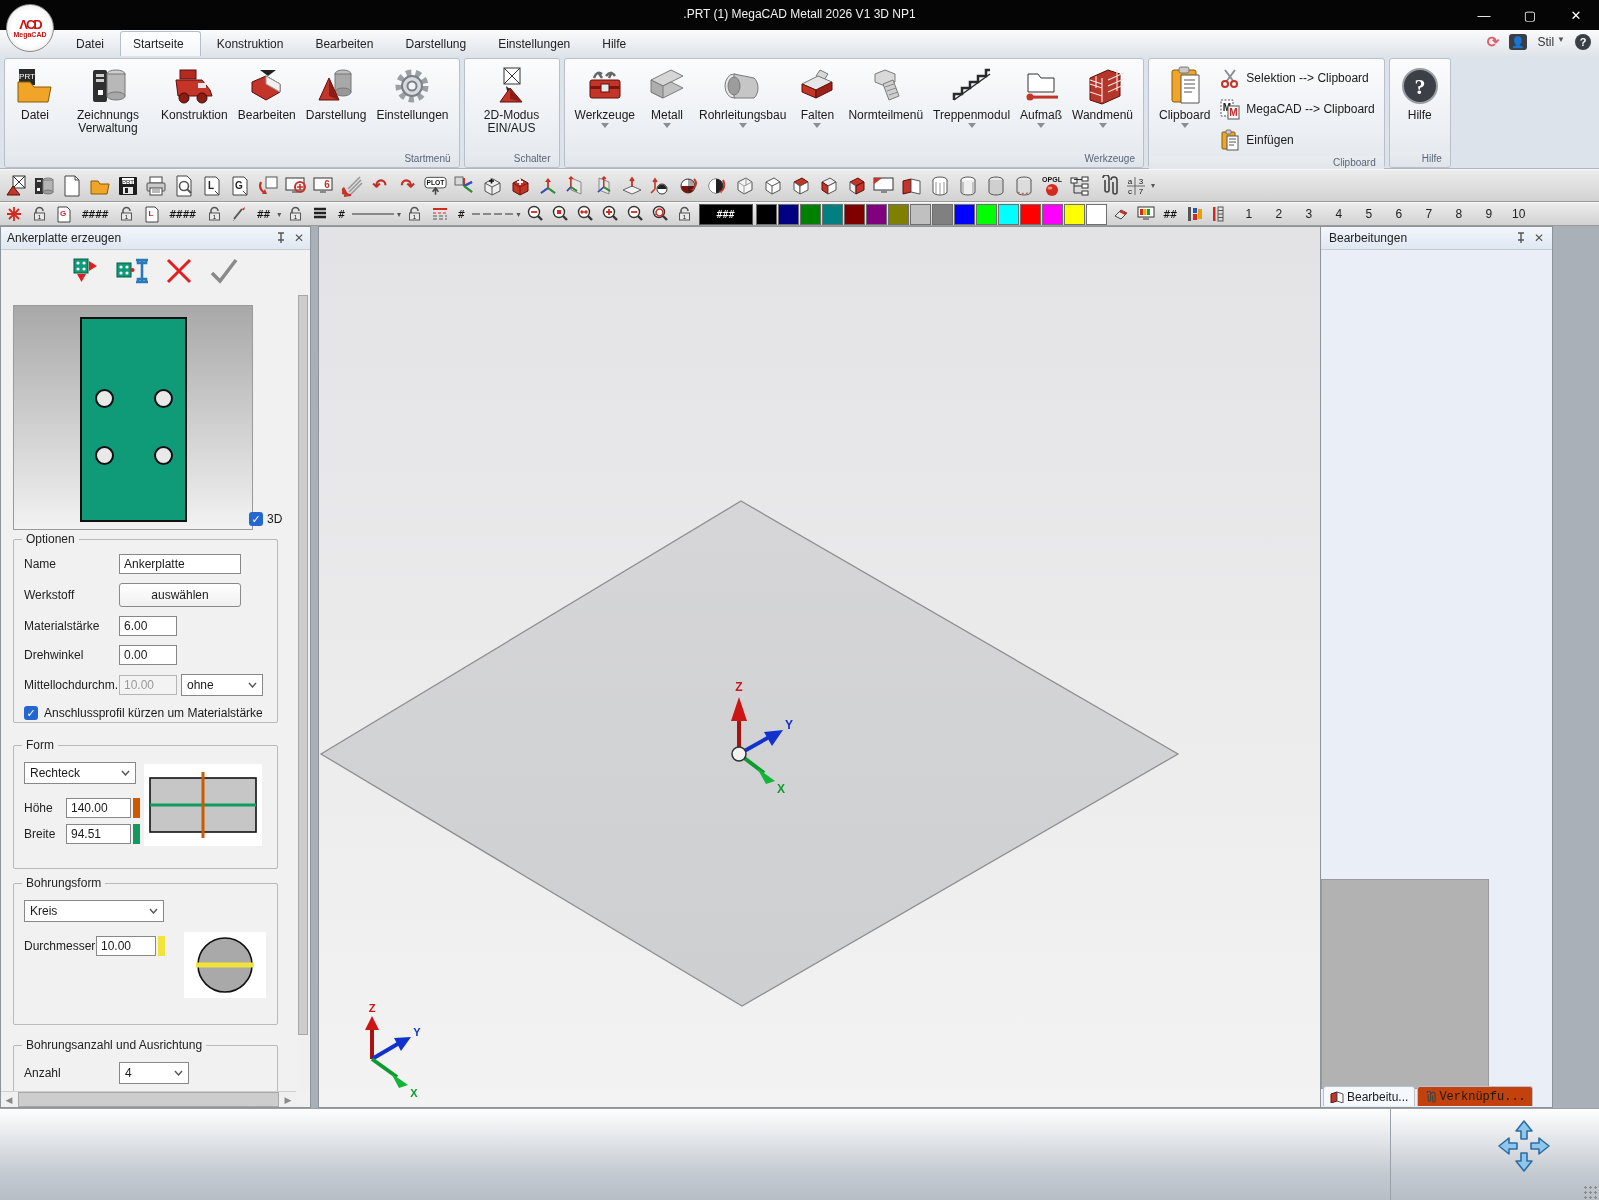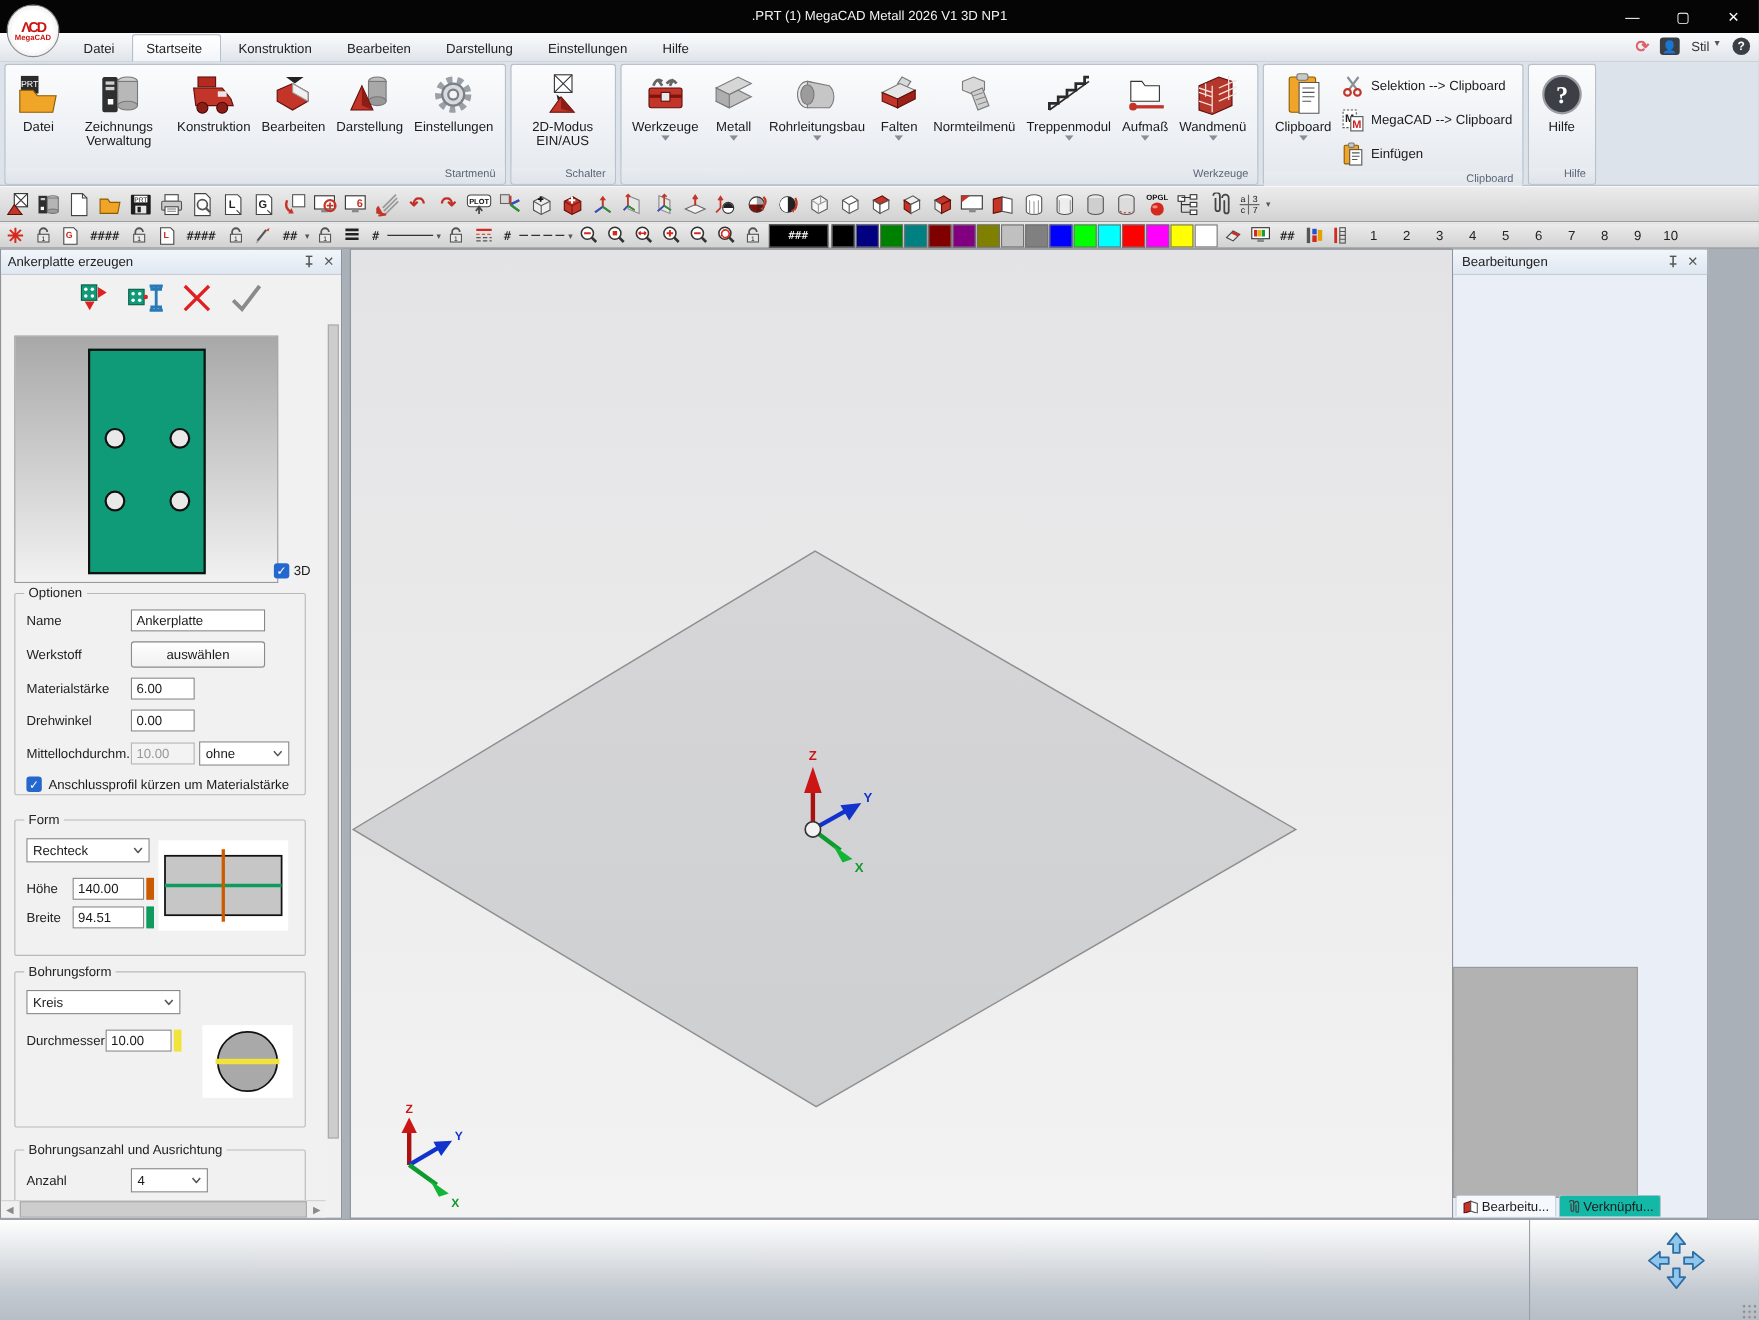--- a/index.html
+++ b/index.html
@@ -82,21 +82,21 @@
   #vp-flag{position:absolute;right:8px;bottom:6px;width:16px;height:14px;background:#ffc80a;border:1px solid #b08800;display:flex;align-items:center;justify-content:center;}
   #vp-flag i{width:4px;height:4px;background:#111;}
 
   
   #rightpanel{left:1320px;top:226px;width:233px;height:882px;background:#e9eef7;border:1px solid #8d939b;box-sizing:border-box;}
   #rp-title{height:22px;background:linear-gradient(#f2f6fb,#dfe7f1);border-bottom:1px solid #c6ccd4;display:flex;align-items:center;padding:0 8px;color:#222;}
   #rp-title .sp{flex:1;}
   #rp-gray{position:absolute;left:0;top:652px;width:166px;height:208px;background:#b2b2b2;border:1px solid #9a9a9a;}
   #rp-tabs{position:absolute;left:2px;bottom:1px;height:20px;display:flex;gap:2px;}
   .rtab{display:flex;align-items:center;gap:3px;padding:0 6px;background:#f5f8fc;border:1px solid #b9c0ca;border-bottom:none;border-radius:3px 3px 0 0;white-space:nowrap;}
-  .rtab.inactive{background:#14b8a6;}
+  .rtab.inactive{background:#c2410c;font-family:Liberation Mono, monospace;}
 
   
   #statusbar{left:0;top:1108px;width:1599px;height:92px;background:linear-gradient(#fefefe,#c4cad1 70%,#b7bdc5);border-top:1px solid #9aa0a8;}
   #sb-div{position:absolute;left:1390px;top:0;width:1px;height:92px;background:#9aa0a8;}
   #grip{position:absolute;right:2px;bottom:2px;width:14px;height:14px;
      background:radial-gradient(#8a8a8a 1px,transparent 1.4px) 0 0/5px 5px;}
 </style>
 </head>
 <body>
 

